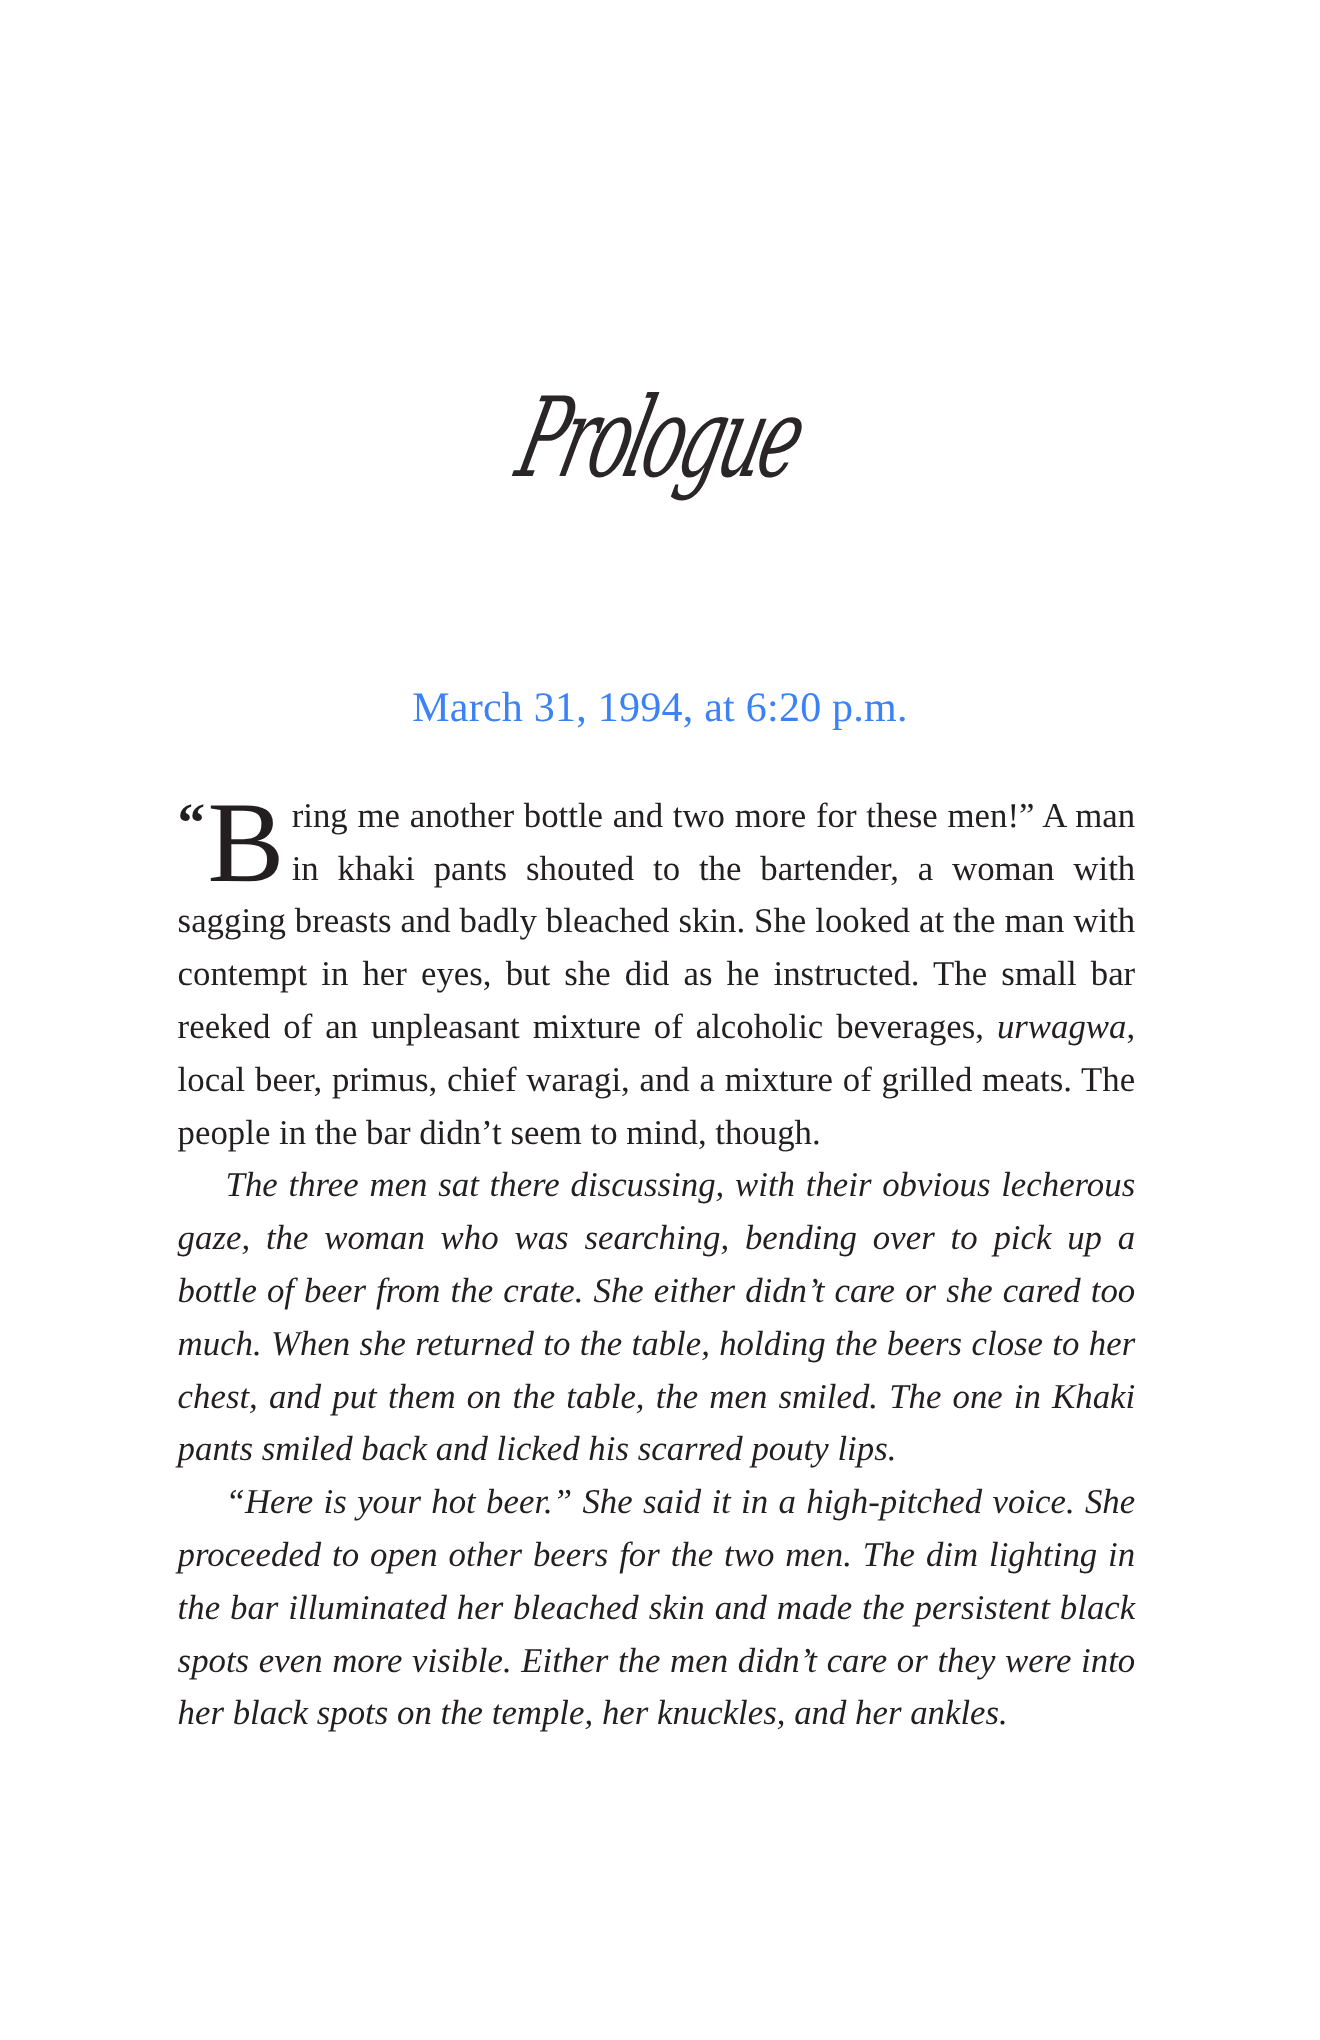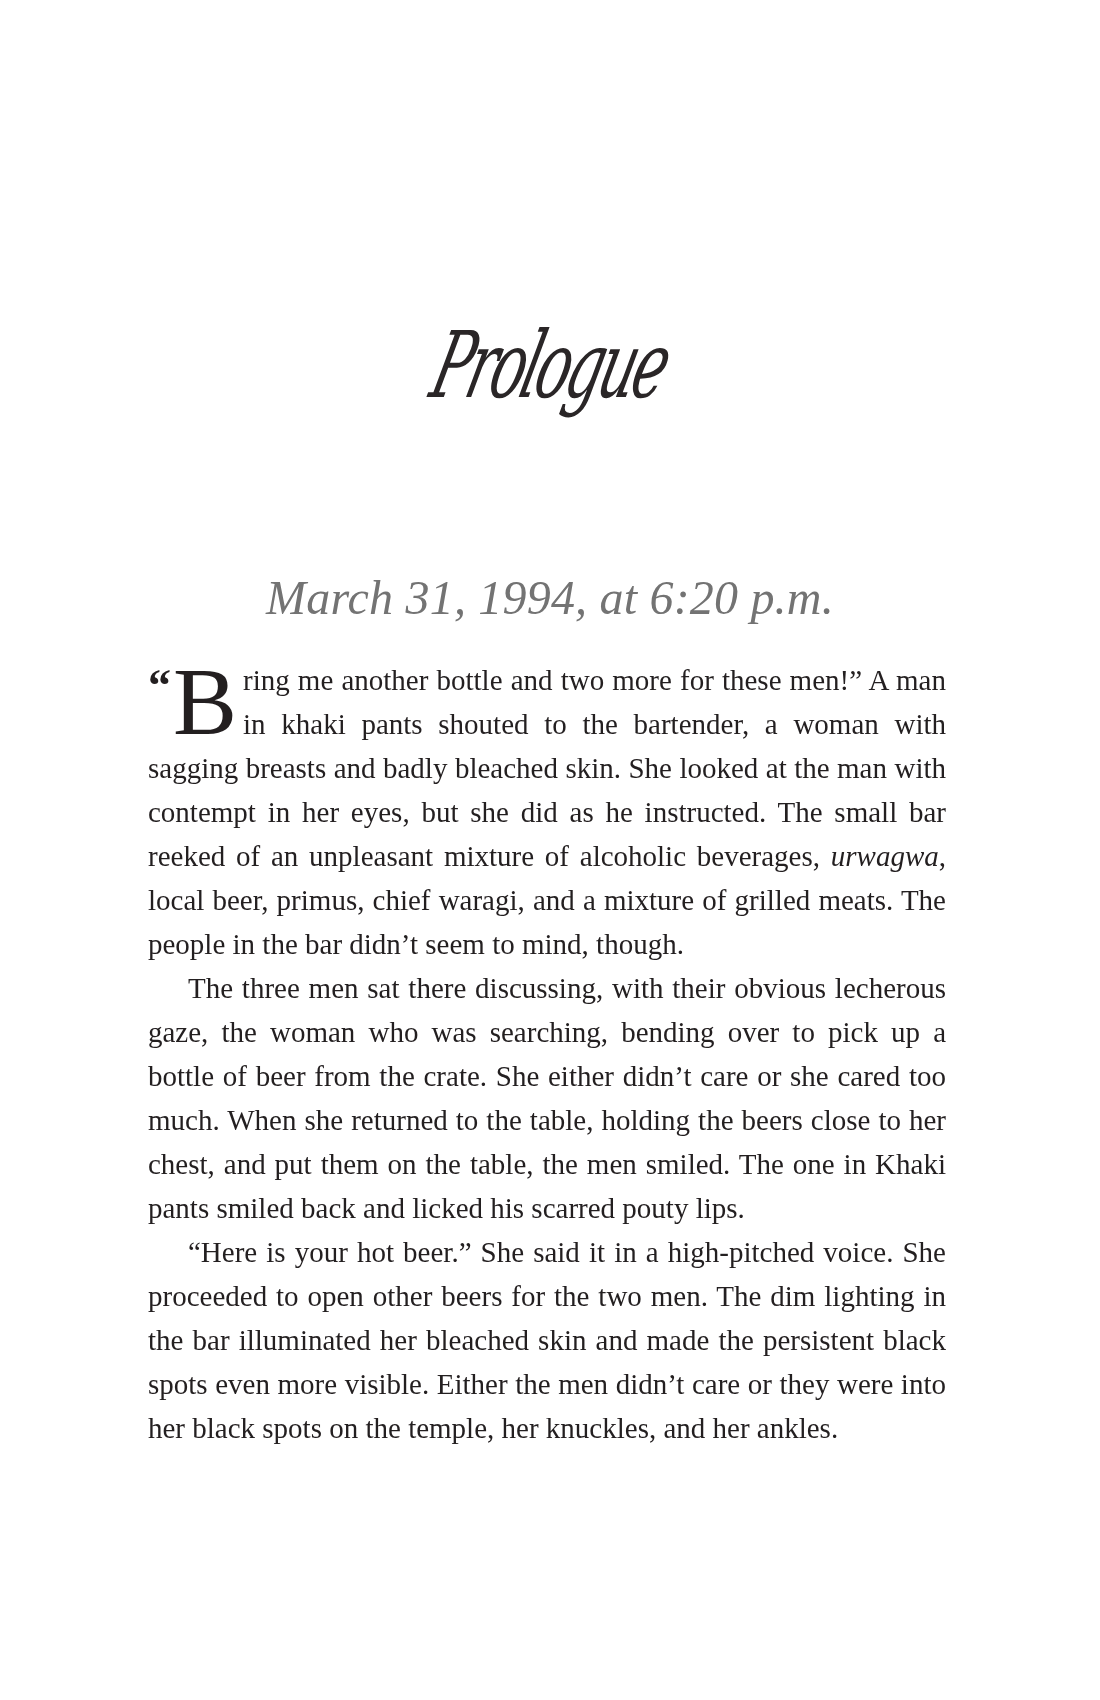--- a/index.html
+++ b/index.html
@@ -33,40 +33,40 @@
       transform: skewX(-14deg) scaleX(0.62);
       transform-origin: center;
       font-weight: normal;
       line-height: 1;
     }
     .dateline {
       position: absolute;
       left: 0; right: 0;
       top: 570px;
       text-align: center;
-      font-style: italic;
-      font-size: 48px;
-      color: #737373;
+      font-size: 35px;
+      color: #3b82f6;
       letter-spacing: 0.2px;
     }
     .body-text {
       position: absolute;
       left: 148px;
       top: 658px;
       width: 798px;
       font-size: 29px;
       line-height: 44px;
       text-align: justify;
       color: #231f20;
     }
     .body-text p {
       margin: 0;
     }
     .body-text p.indent {
       text-indent: 40px;
+      font-style: italic;
     }
     .dropcap-wrap {
       float: left;
       display: flex;
       align-items: flex-start;
       margin-right: 6px;
       margin-top: 4px;
       height: 84px;
     }
     .drop-quote {

